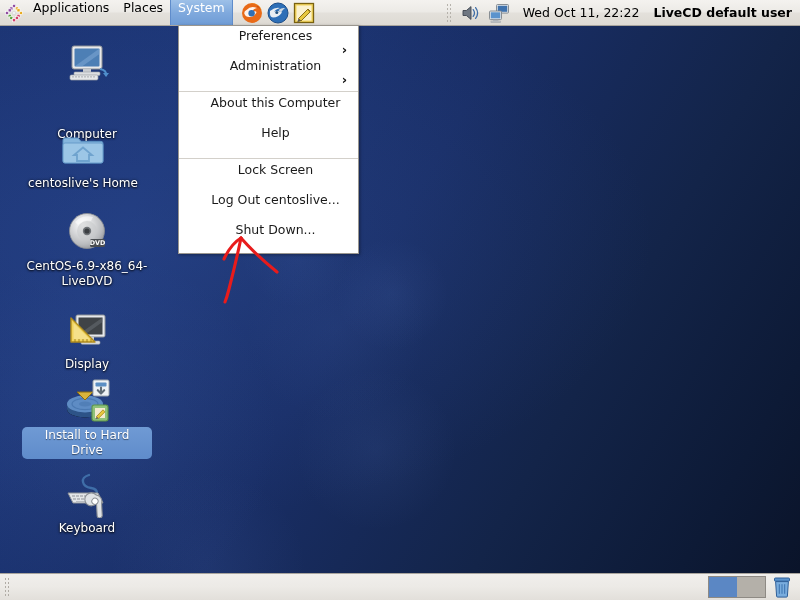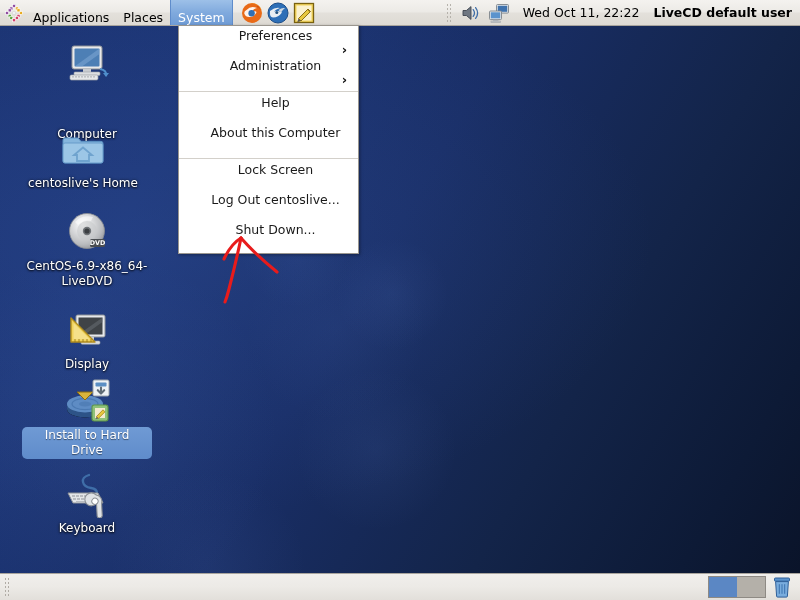--- a/index.html
+++ b/index.html
@@ -29,21 +29,21 @@
   }
 
   
   #top-panel{
     position:absolute;left:0;top:0;width:800px;height:25px;
     background:linear-gradient(180deg,#f4f2ef 0%,#eceae6 48%,#e3e0db 52%,#dedad4 100%);
     border-bottom:1px solid #a8a49d;
     display:flex;align-items:center;z-index:50;
   }
   .menu-btn{
-    height:25px;padding:0 7px;display:flex;align-items:flex-end;
+    height:25px;padding:0 7px;display:flex;align-items:flex-start;
     font-size:12.5px;color:#000;cursor:default;white-space:nowrap;
   }
   .menu-btn.active{
     background:linear-gradient(180deg,#9dc0e8 0%,#7fa9dd 52%,#6f9cd6 100%);
     color:#ffffff;
     border-left:1px solid #5f8ccb;border-right:1px solid #5f8ccb;
   }
   #centos-logo{width:22px;height:22px;margin:0 1px 0 3px;flex:none;}
   .panel-gap{flex:1 1 auto;}
   .launcher{width:24px;height:24px;margin:0 1px;flex:none;display:block;}
@@ -366,24 +366,24 @@
   <div class="mi">
     <span>Preferences</span>
     <span class="chev">›</span>
   </div>
   <div class="mi">
     <span>Administration</span>
     <span class="chev">›</span>
   </div>
   <div class="mi-sep"></div>
   <div class="mi">
+    <span>About this Computer</span>
+  </div>
+  <div class="mi">
     <span>Help</span>
-  </div>
-  <div class="mi">
-    <span>About this Computer</span>
   </div>
   <div class="mi-sep"></div>
   <div class="mi">
     <span>Lock Screen</span>
   </div>
   <div class="mi">
     <span>Log Out centoslive...</span>
   </div>
   <div class="mi">
     <span>Shut Down...</span>

